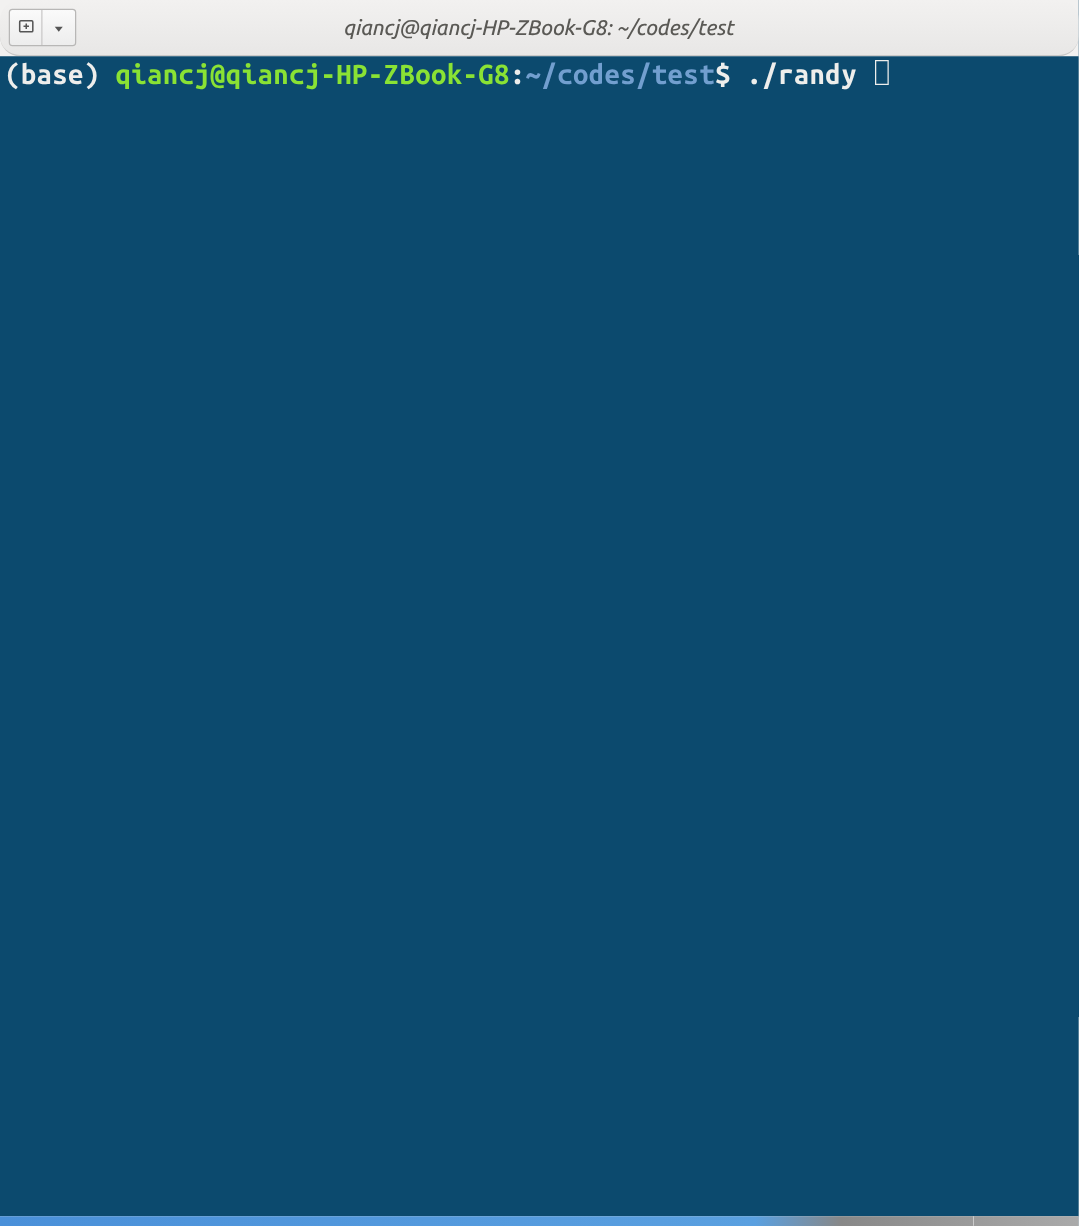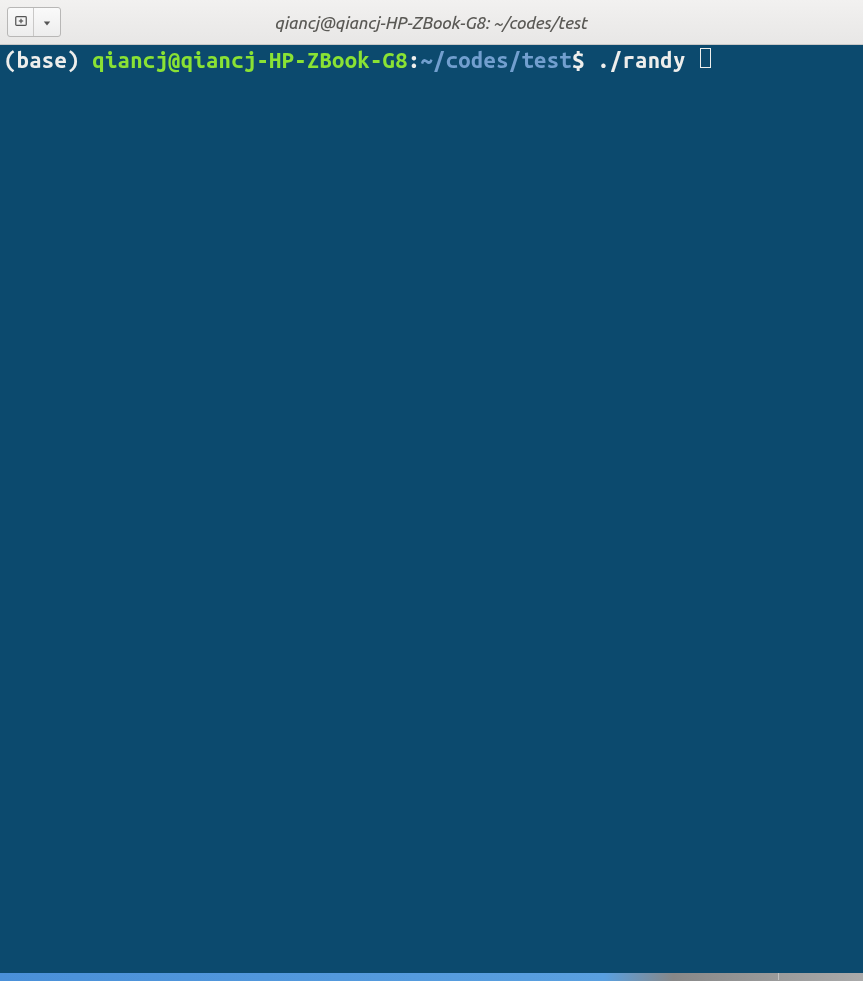--- a/index.html
+++ b/index.html
@@ -16,20 +16,21 @@
       overflow: hidden;
     }
     
     .titlebar {
       height: 45px;
       background: linear-gradient(to bottom, #f2f1f0, #e8e7e6);
       display: flex;
       align-items: center;
       position: relative;
       border-bottom: 1px solid #c9c8c7;
+      border-radius: 16px;
     }
     
     .titlebar-buttons {
       display: flex;
       margin-left: 7px;
       border: 1px solid #b8b7b6;
       border-radius: 3px;
       background: linear-gradient(to bottom, #fafafa, #ededed);
       height: 30px;
     }

